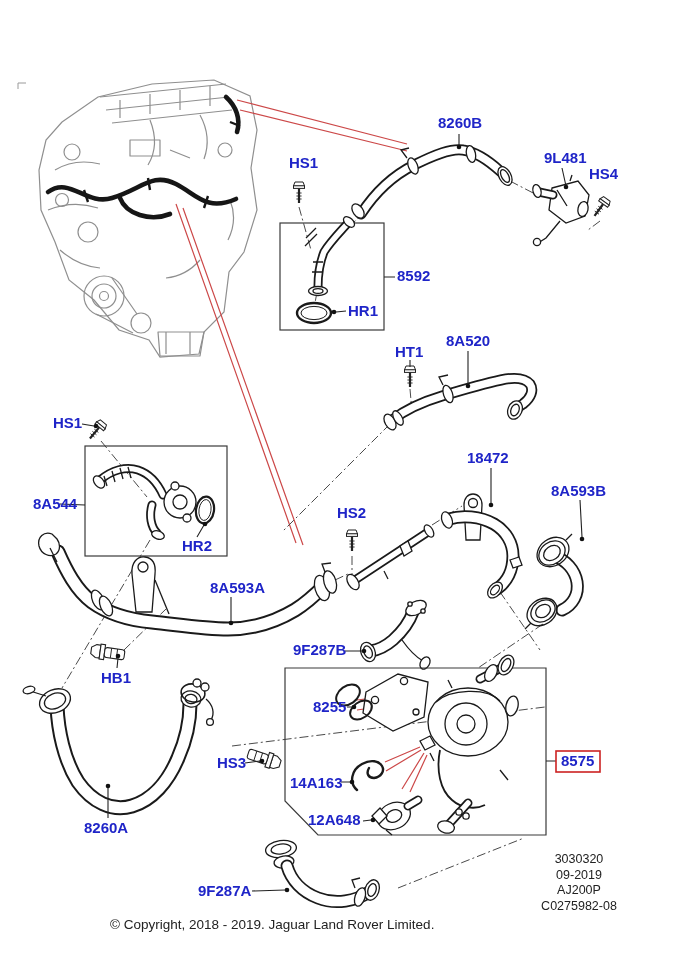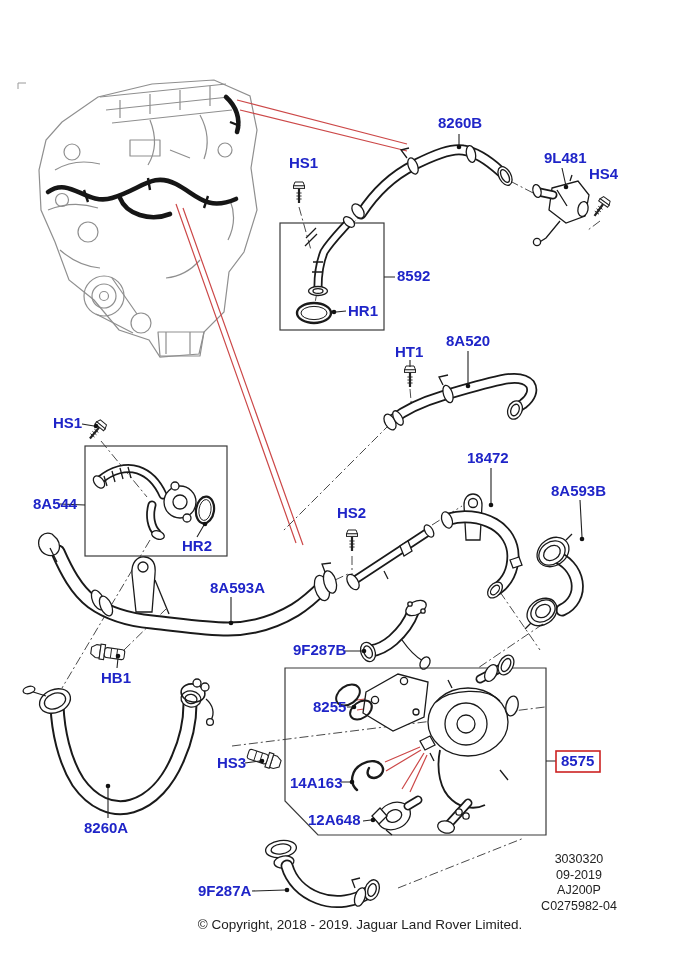--- a/index.html
+++ b/index.html
@@ -3,21 +3,21 @@
 <meta charset="utf-8">
 <style>
   html,body{margin:0;padding:0;background:#e9e9e9;}
   #stage{position:relative;width:678px;height:960px;background:#fff;overflow:hidden;
          font-family:"Liberation Sans",sans-serif;}
   #art{position:absolute;left:0;top:0;}
   .lbl{position:absolute;font-weight:bold;font-size:15px;line-height:16px;
        color:#1f25c8;white-space:nowrap;letter-spacing:0px;text-align:right;}
   .doc{position:absolute;left:518px;top:852px;width:122px;text-align:center;
        color:#222;font-size:12.5px;line-height:15.5px;}
-  .copy{position:absolute;left:110px;top:917px;width:500px;text-align:center;
+  .copy{position:absolute;left:110px;top:917px;width:500px;text-align:left;
         color:#222;font-size:13.5px;}
   
   .g-o{fill:none;stroke:#1a1a1a;stroke-width:15;stroke-linecap:round;stroke-linejoin:round}
   .g-i{fill:none;stroke:#fff;stroke-width:11;stroke-linecap:round;stroke-linejoin:round}
   .p-o{fill:none;stroke:#1a1a1a;stroke-width:13;stroke-linecap:round;stroke-linejoin:round}
   .p-i{fill:none;stroke:#fff;stroke-width:9.5;stroke-linecap:round;stroke-linejoin:round}
   .h-o{fill:none;stroke:#1a1a1a;stroke-width:11;stroke-linecap:round;stroke-linejoin:round}
   .h-i{fill:none;stroke:#fff;stroke-width:7.5;stroke-linecap:round;stroke-linejoin:round}
   .m-o{fill:none;stroke:#1a1a1a;stroke-width:9;stroke-linecap:round;stroke-linejoin:round}
   .m-i{fill:none;stroke:#fff;stroke-width:5.5;stroke-linecap:round;stroke-linejoin:round}
@@ -352,18 +352,18 @@
 <div class="lbl" style="left:290px;top:775px">14A163</div>
 <div class="lbl" style="left:308px;top:812px">12A648</div>
 <div class="lbl" style="left:561px;top:753px">8575</div>
 <div class="lbl" style="left:84px;top:820px">8260A</div>
 <div class="lbl" style="left:198px;top:883px">9F287A</div>
 
 <div class="doc">
   <div>3030320</div>
   <div>09-2019</div>
   <div>AJ200P</div>
-  <div>C0275982-04</div>
+  <div>C0275982-08</div>
 </div>
 
 <div class="copy">© Copyright, 2018 - 2019. Jaguar Land Rover Limited.</div>
 
 </div>
 
 </body></html>

